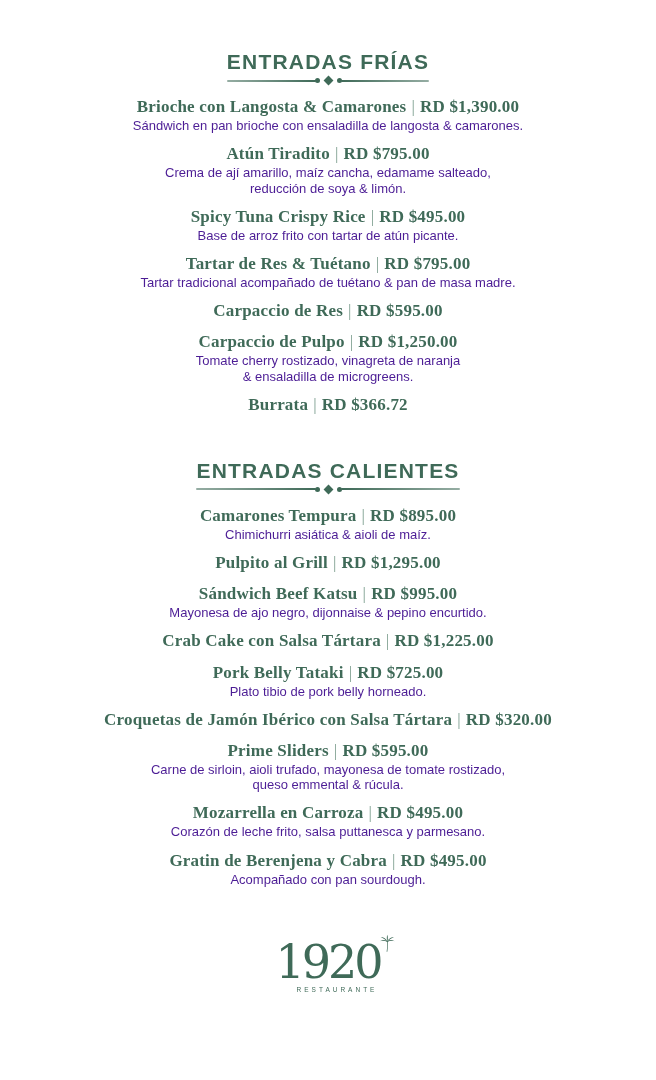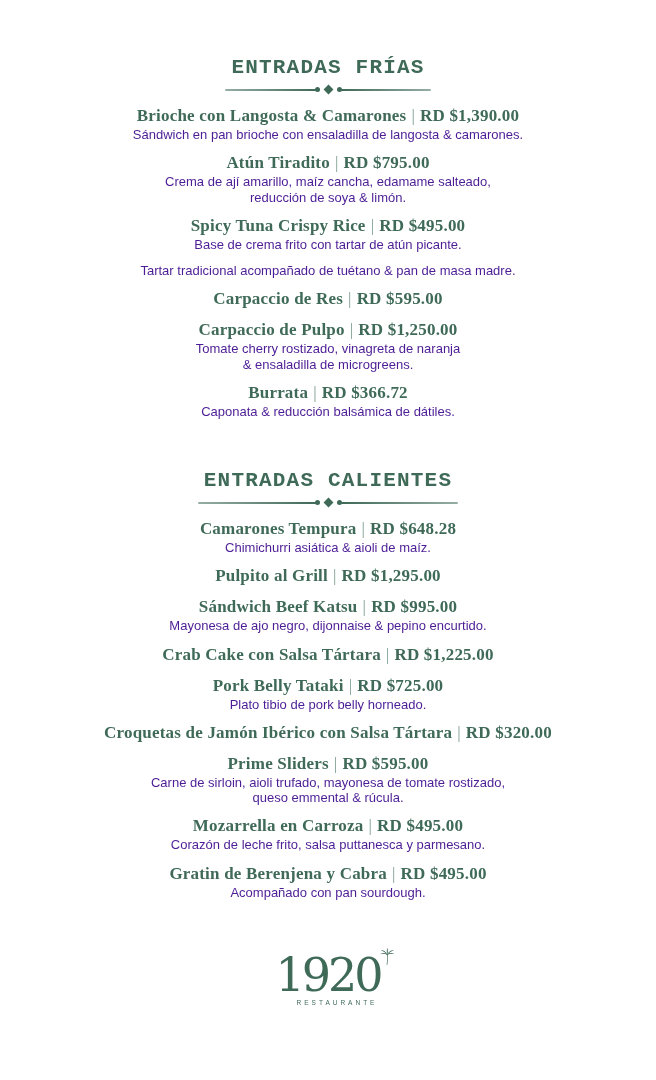--- a/index.html
+++ b/index.html
@@ -20,27 +20,27 @@
     text-align: center;
   }
   
   .section { margin: 0 auto; }
   .section + .section { margin-top: 44px; }
   .section-header-wrap {
     display: inline-block;
     margin-bottom: 12px;
   }
   .section-title {
-    font-family: Liberation Mono, monospace;
+    font-family: Liberation Sans, sans-serif;
     font-weight: 700;
     font-size: 21px;
     line-height: 1.1;
     letter-spacing: 1.2px;
     color: #3F6A58;
-    margin: 6px;
+    margin: 0;
     white-space: nowrap;
   }
   .section-divider {
     display: flex;
     align-items: center;
     justify-content: center;
     margin-top: 3px;
     height: 9px;
   }
   .d-line {
@@ -148,58 +148,58 @@
   </div>
 
   <div class="item">
     <h3 class="item-title"><span class="item-name">Atún Tiradito</span><span class="sep">|</span><span class="item-price">RD $795.00</span></h3>
     <p class="item-desc">Crema de ají amarillo, maíz cancha, edamame salteado,
 reducción de soya &amp; limón.</p>
   </div>
 
   <div class="item">
     <h3 class="item-title"><span class="item-name">Spicy Tuna Crispy Rice</span><span class="sep">|</span><span class="item-price">RD $495.00</span></h3>
-    <p class="item-desc">Base de crema frito con tartar de atún picante.</p>
-  </div>
-
-  <div class="item">
+    <p class="item-desc">Base de arroz frito con tartar de atún picante.</p>
+  </div>
+
+  <div class="item">
+    <h3 class="item-title"><span class="item-name">Tartar de Res &amp; Tuétano</span><span class="sep">|</span><span class="item-price">RD $795.00</span></h3>
     <p class="item-desc">Tartar tradicional acompañado de tuétano &amp; pan de masa madre.</p>
   </div>
 
   <div class="item">
     <h3 class="item-title"><span class="item-name">Carpaccio de Res</span><span class="sep">|</span><span class="item-price">RD $595.00</span></h3>
   </div>
 
   <div class="item">
     <h3 class="item-title"><span class="item-name">Carpaccio de Pulpo</span><span class="sep">|</span><span class="item-price">RD $1,250.00</span></h3>
     <p class="item-desc">Tomate cherry rostizado, vinagreta de naranja
 &amp; ensaladilla de microgreens.</p>
   </div>
 
   <div class="item">
     <h3 class="item-title"><span class="item-name">Burrata</span><span class="sep">|</span><span class="item-price">RD $366.72</span></h3>
-    <p class="item-desc">Caponata &amp; reducción balsámica de dátiles.</p>
   </div>
 </div>
   </section>
 
   <section class="section">
     <div class="section-header-wrap">
       <h2 class="section-title">ENTRADAS CALIENTES</h2>
       <div class="section-divider">
         <span class="d-line left"></span>
         <span class="d-dot left"></span>
         <span class="d-diamond"></span>
         <span class="d-dot right"></span>
         <span class="d-line right"></span>
       </div>
     </div>
     <div class="items">
   <div class="item">
-    <h3 class="item-title"><span class="item-name">Camarones Tempura</span><span class="sep">|</span><span class="item-price">RD $648.28</span></h3>
+    <h3 class="item-title"><span class="item-name">Camarones Tempura</span><span class="sep">|</span><span class="item-price">RD $895.00</span></h3>
     <p class="item-desc">Chimichurri asiática &amp; aioli de maíz.</p>
   </div>
 
   <div class="item">
     <h3 class="item-title"><span class="item-name">Pulpito al Grill</span><span class="sep">|</span><span class="item-price">RD $1,295.00</span></h3>
   </div>
 
   <div class="item">
     <h3 class="item-title"><span class="item-name">Sándwich Beef Katsu</span><span class="sep">|</span><span class="item-price">RD $995.00</span></h3>
     <p class="item-desc">Mayonesa de ajo negro, dijonnaise &amp; pepino encurtido.</p>

